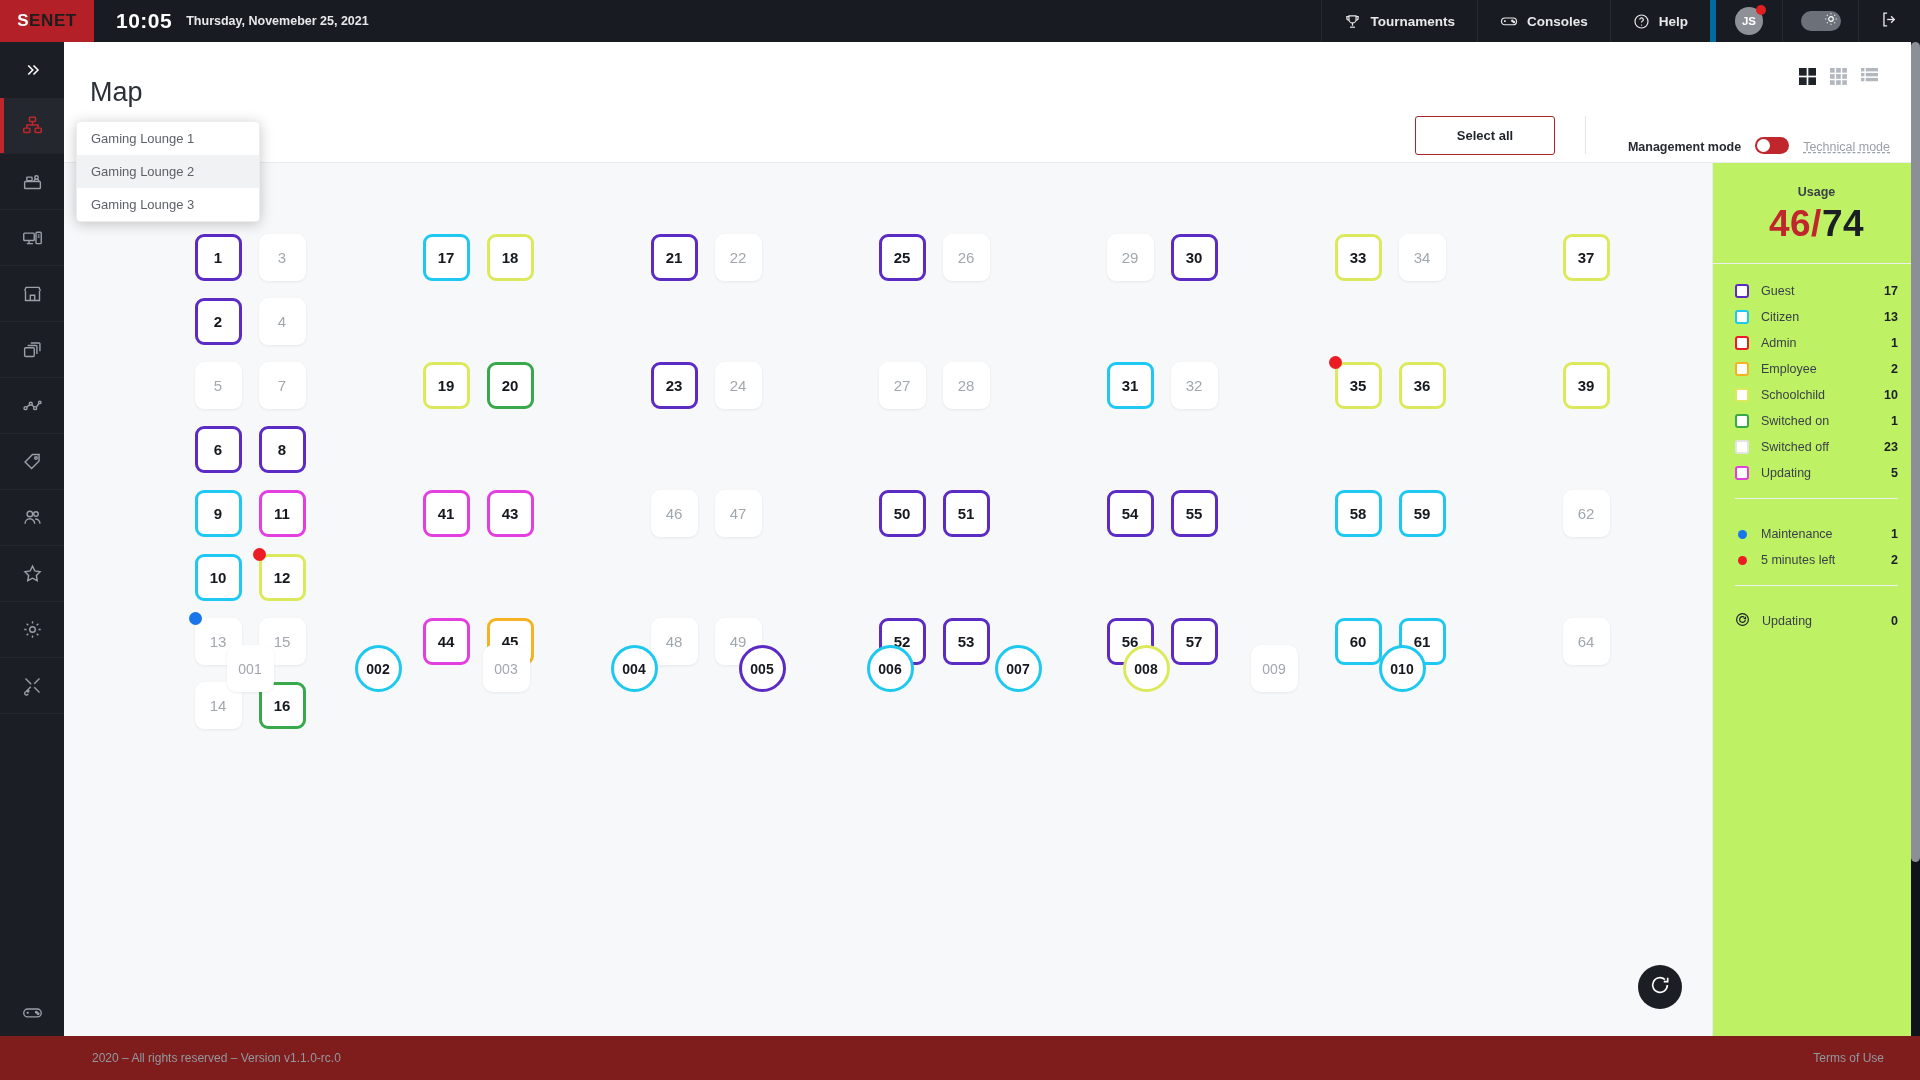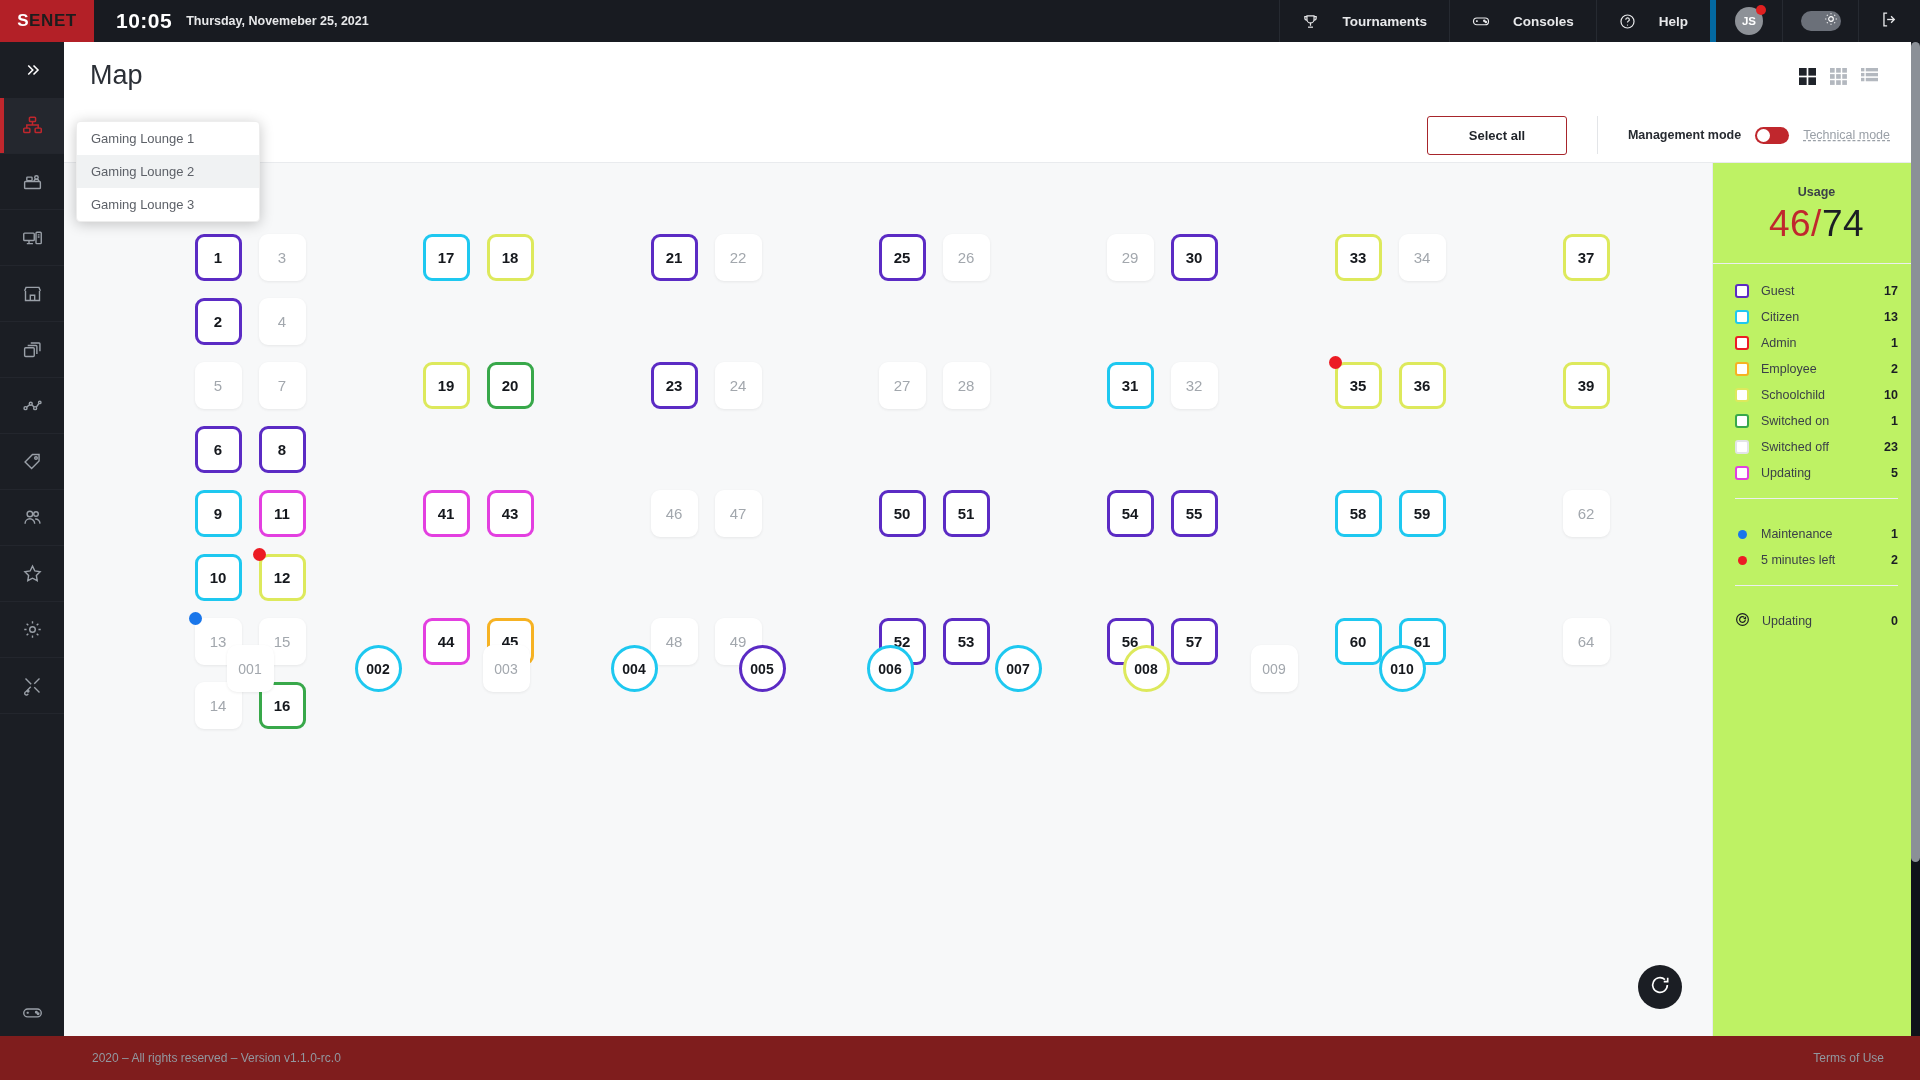--- a/index.html
+++ b/index.html
@@ -20,21 +20,21 @@
     width: 94px; background: #b32027; display: flex;
     align-items: center; justify-content: center;
   }
   .logo-text { font-size: 17px; font-weight: bold; letter-spacing: .6px; color: #1d1d1d; }
   .logo-text .s { color: #ffffff; }
   .clock-wrap { display: flex; align-items: center; gap: 14px; padding-left: 22px; }
   .clock { color: #fff; font-size: 21px; font-weight: bold; letter-spacing: .5px; }
   .datestr { color: #e7e8ea; font-size: 12.5px; font-weight: bold; }
   .topspacer { flex: 1; }
   .topitem {
-    display: flex; align-items: center; gap: 23px; padding: 0 22px;
+    display: flex; align-items: center; gap: 9px; padding: 0 22px;
     color: #e8e9eb; font-size: 13.5px; font-weight: bold;
     border-left: 1px solid #262a31; cursor: pointer;
   }
   .topitem svg { display: block; }
   .avatar-cell {
     display: flex; align-items: center; justify-content: center;
     width: 72px; border-left: 6px solid #0369a1; position: relative; cursor: pointer;
   }
   .avatar {
     width: 28px; height: 28px; border-radius: 50%; background: #8d9197;
@@ -75,21 +75,21 @@
   }
   .rail-item svg { display: block; }
   .rail-bottom { position: absolute; bottom: 40px; left: 0; width: 64px; }
 
   
   .sheet {
     position: absolute; top: 42px; left: 64px; width: 1856px; height: 994px;
     background: #ffffff; overflow: hidden;
   }
   .page-head {
-    height: 66px; display: flex; align-items: center;
+    height: 66px; display: flex; align-items: flex-end;
     padding: 0 0 0 26px; position: relative;
   }
   .page-title { font-size: 27px; color: #2b2f36; font-weight: normal; }
   .viewmodes { position: absolute; right: 42px; top: 26px; display: flex; gap: 14px; }
   .vm { cursor: pointer; display: block; }
 
   .toolbar {
     height: 54px; display: flex; align-items: center; position: relative;
     padding-left: 26px;
   }
@@ -107,22 +107,22 @@
   .toolbar-right {
     position: absolute; right: 30px; top: 0; height: 54px;
     display: flex; align-items: center;
   }
   .btn-selectall {
     border: 1px solid #a7252b; background: #fff; color: #1f2329;
     font-size: 13px; font-weight: bold; border-radius: 3px;
     padding: 11px 0; width: 140px; text-align: center; cursor: pointer;
   }
   .mode-group {
-    display: flex; align-items: center; gap: 14px; margin-left: 30px;
-    padding-left: 30px; border-left: 1px solid #e3e5e8; height: 38px;
+    display: flex; align-items: flex-end; gap: 14px; margin-left: 30px;
+    padding-left: 42px; border-left: 1px solid #e3e5e8; height: 38px;
   }
   .mode-label { font-size: 12.5px; font-weight: bold; color: #272b31; }
   .switch {
     width: 34px; height: 17px; border-radius: 9px; background: #c0272d;
     display: flex; align-items: center; padding: 2px; cursor: pointer;
   }
   .switch .knob { width: 13px; height: 13px; border-radius: 50%; background: #fff; }
   .mode-link {
     font-size: 12.5px; color: #9aa0a7; text-decoration: underline;
     text-decoration-style: dashed; cursor: pointer;
@@ -175,21 +175,21 @@
   }
   .circle.on { border-radius: 50%; color: #15181d; font-weight: bold; }
 
   
   .rpanel {
     width: 208px; background: #bef264; border-left: 1px solid #e9ebee;
     display: flex; flex-direction: column;
   }
   .usage-block { padding: 22px 0 18px; text-align: center; border-bottom: 1px solid #eceef1; }
   .usage-label { font-size: 12.5px; font-weight: bold; color: #3b4048; }
-  .usage-value { font-size: 37px; color: #1b1e24; margin-top: 4px; letter-spacing: .5px; }
+  .usage-value { font-size: 37px; color: #1b1e24; margin-top: 4px; letter-spacing: .5px; font-weight: bold; }
   .usage-value .used { color: #c0272d; }
   .legend { padding: 14px 22px 4px; }
   .lrow {
     display: flex; align-items: center; height: 26px; font-size: 12.5px; color: #3b4048;
   }
   .swatch {
     width: 14px; height: 14px; border-radius: 3px; border: 2px solid #ccc;
     background: #fff; margin-right: 12px; flex: none;
   }
   .dot { width: 9px; height: 9px; border-radius: 50%; margin: 0 14px 0 3px; flex: none; }

